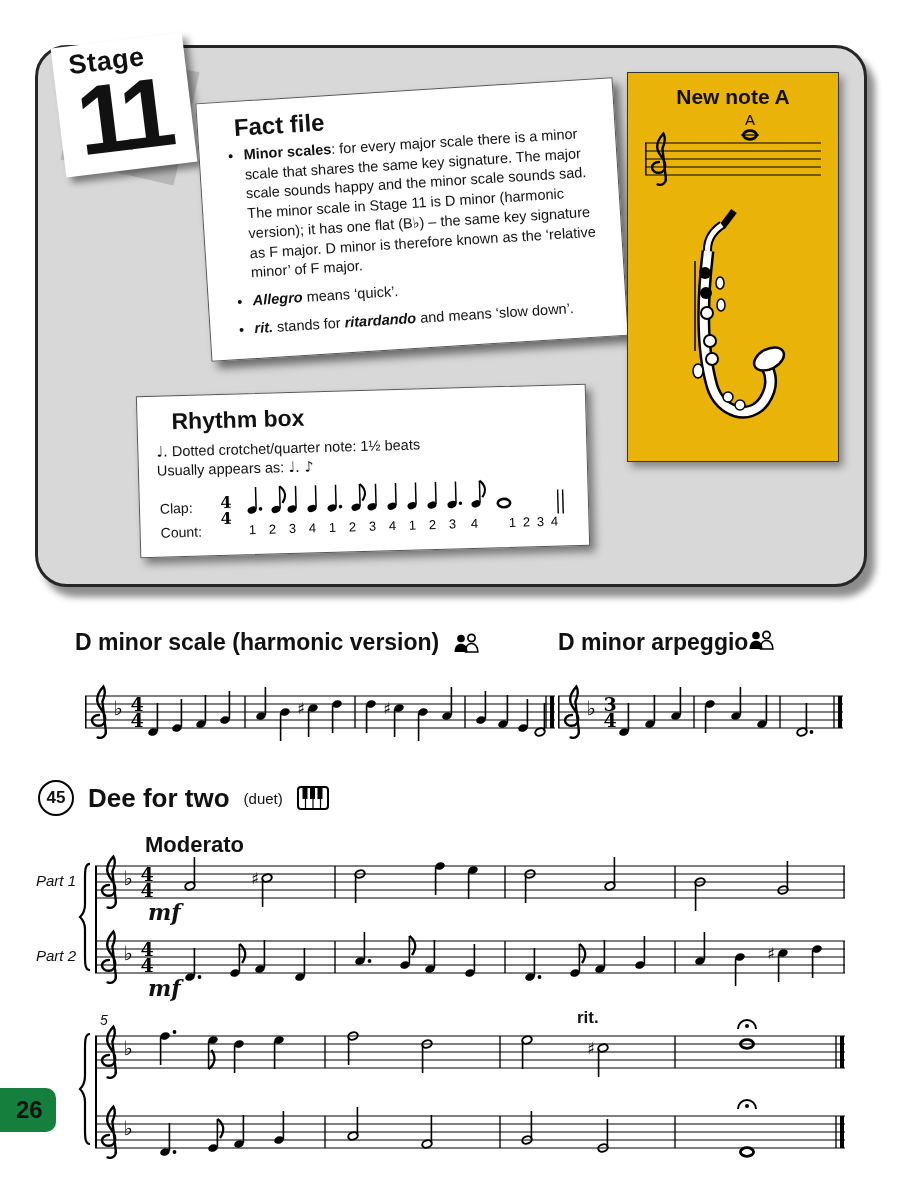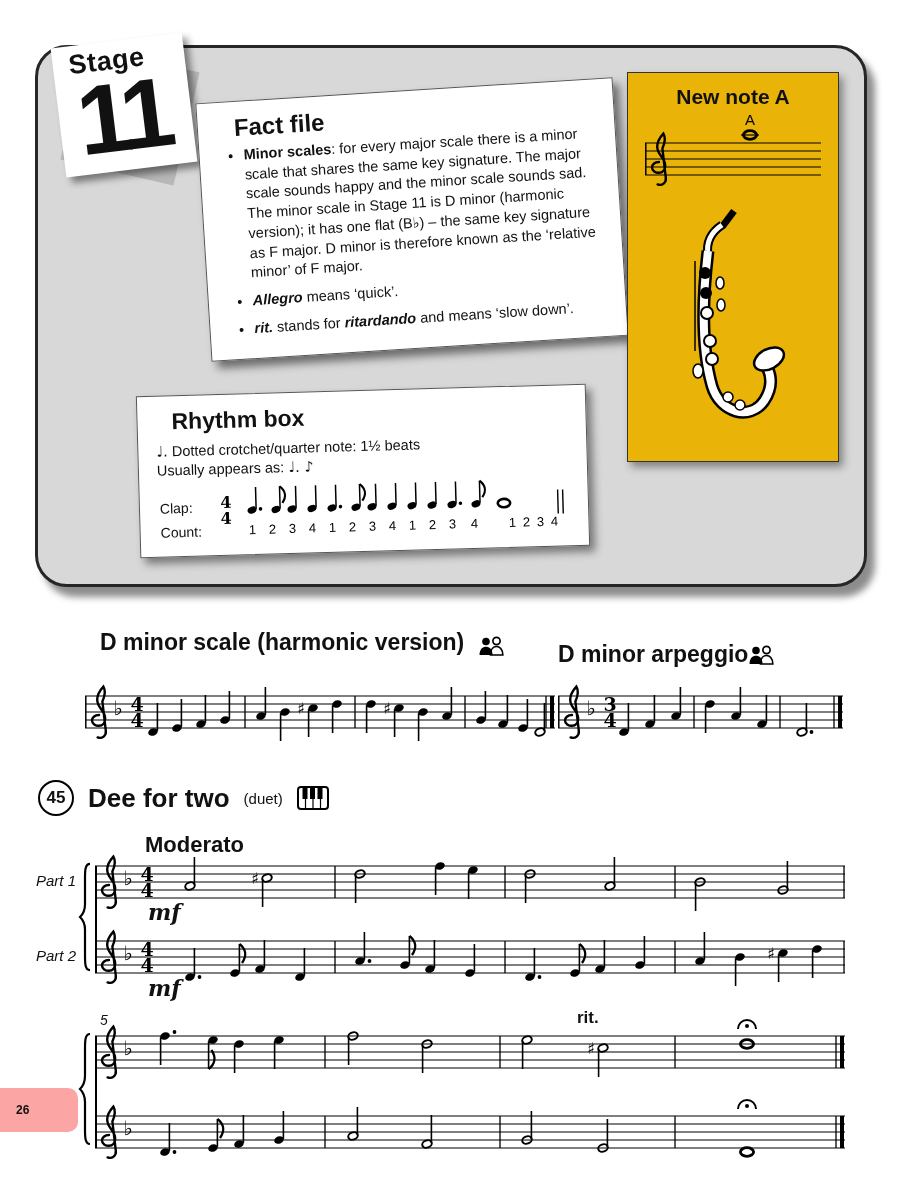--- a/index.html
+++ b/index.html
@@ -35,22 +35,22 @@
   .clap-label{position:absolute;left:2px;top:18px;font-size:14px;}
   .count-label{position:absolute;left:2px;top:42px;font-size:14px;}
   .clap-wrap svg{position:absolute;left:54px;top:0;}
 
   .newnote-card{position:absolute;left:627px;top:72px;width:212px;height:390px;background:#eab308;
     border:1.5px solid #333;box-shadow:4px 5px 8px rgba(0,0,0,.4);
     text-align:center;box-sizing:border-box;padding-top:10px;}
   .newnote-card h2{margin:2px 0 4px;font-size:21px;}
   .sax{margin-top:2px;}
 
-  .heading-left{position:absolute;left:100px;top:629px;display:flex;align-items:flex-end;gap:14px;}
-  .heading-right{position:absolute;left:558px;top:629px;display:flex;align-items:center;gap:0;margin-top:12px;}
+  .heading-left{position:absolute;left:75px;top:629px;display:flex;align-items:center;gap:14px;}
+  .heading-right{position:absolute;left:558px;top:629px;display:flex;align-items:flex-start;gap:0;}
   .heading-left h2,.heading-right h2{margin:0;font-size:23px;}
 
   .scale-staff{position:absolute;left:85px;top:670px;}
   .arp-staff{position:absolute;left:558px;top:670px;}
 
   .song-head{position:absolute;left:38px;top:780px;display:flex;align-items:center;gap:14px;}
   .song-circle{width:36px;height:36px;border:2.5px solid #000;border-radius:50%;
     display:flex;align-items:center;justify-content:center;font-size:17px;font-weight:bold;box-sizing:border-box;}
   .song-title{font-size:26px;font-weight:bold;text-align:center;}
   .song-sub{font-size:15px;}
@@ -68,22 +68,22 @@
   .connector{position:absolute;left:95px;width:1.6px;background:#000;}
   .conn1{top:866px;height:107px;}
   .conn2{top:1036px;height:112px;}
   .staff-p1s1{position:absolute;left:95px;top:840px;}
   .staff-p2s1{position:absolute;left:95px;top:915px;}
   .staff-p1s2{position:absolute;left:95px;top:1010px;}
   .staff-p2s2{position:absolute;left:95px;top:1090px;}
   .m5{position:absolute;left:100px;top:1012px;font-size:14px;font-style:italic;}
   .rit{position:absolute;left:577px;top:1008px;font-size:17px;font-weight:bold;}
 
-  .page-tab{position:absolute;left:0;top:1088px;width:78px;height:44px;background:#fca5a5;
-    border-radius:0 10px 10px 0;display:flex;align-items:center;font-size:12px;font-weight:bold;
+  .page-tab{position:absolute;left:0;top:1088px;width:56px;height:44px;background:#15803d;
+    border-radius:0 10px 10px 0;display:flex;align-items:center;font-size:24px;font-weight:bold;
     padding-left:16px;box-sizing:border-box;}
 </style>
 </head>
 <body>
 
 <svg width="0" height="0" style="position:absolute" aria-hidden="true">
   <defs>
     <symbol id="gclef" viewBox="0 0 26 64">
       <path d="M11 33 C6.5 33 4 35.8 4 38.6 C4 41.8 7.6 43.8 10.8 43.8 C14.9 43.8 17.2 40.6 17.2 36.6
                C17.2 28.6 9.2 26.4 9.2 17.6 C9.2 11.4 13.2 7 15.4 4.6 C17.6 8.2 17 13.6 14.4 19.6

